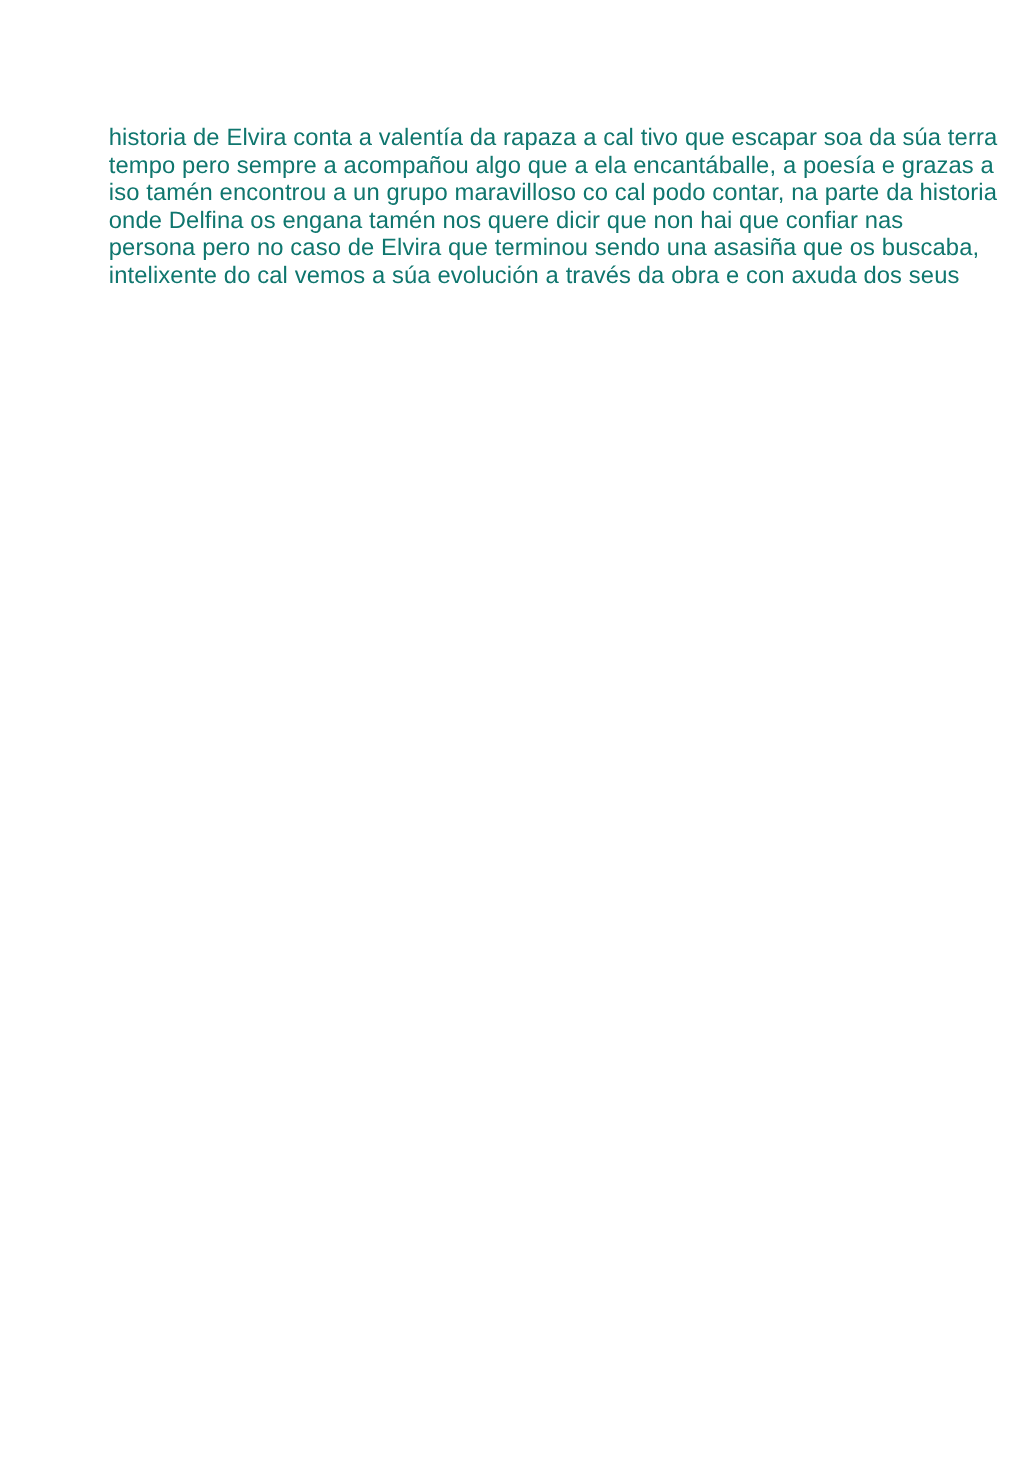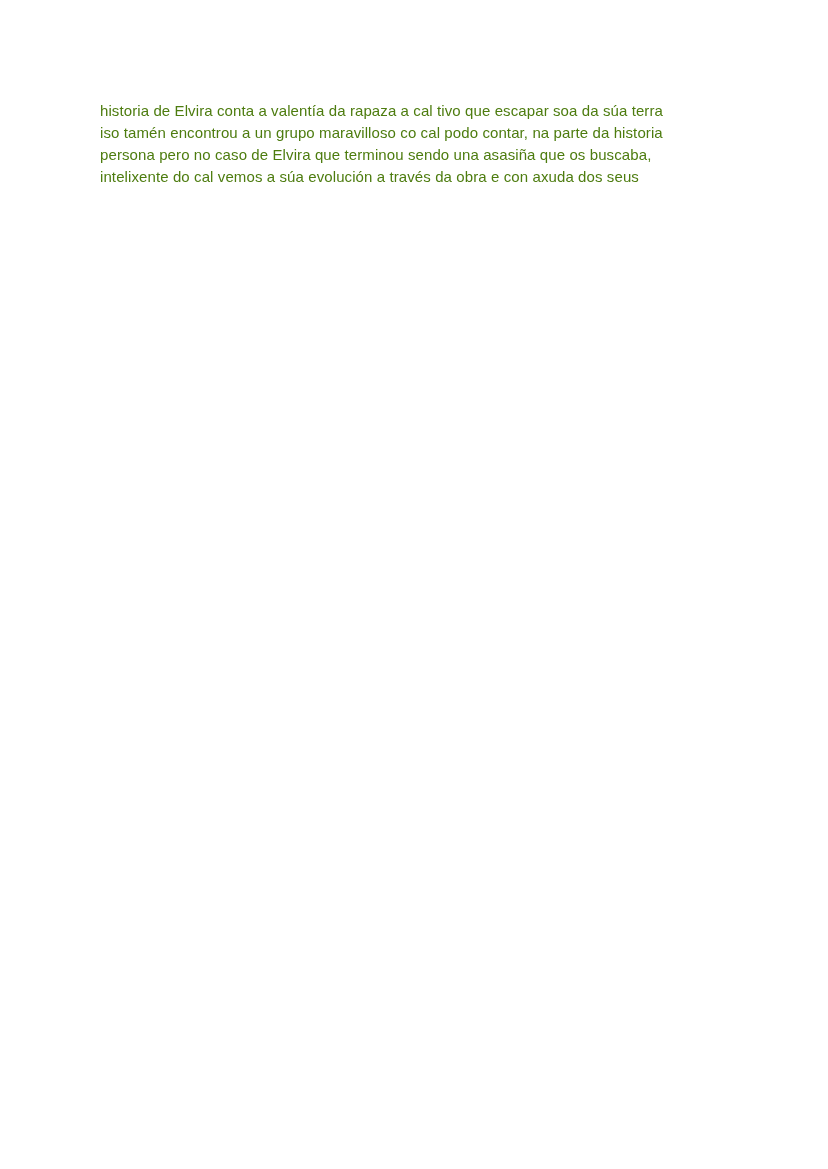--- a/index.html
+++ b/index.html
@@ -14,36 +14,38 @@
     overflow: hidden;
   }
   .page {
     position: relative;
     width: 828px;
     height: 1169px;
     background: #ffffff;
   }
   .paragraph {
     position: absolute;
-    left: 100px;
+    left: 87px;
     top: 100px;
     width: 640px;
-    color: #4d7c0f;
-    font-size: 15px;
+    color: #0f766e;
+    font-size: 19px;
     line-height: 22px;
     letter-spacing: 0.1px;
   }
   .text-line {
     white-space: nowrap;
     height: 22px;
   }
 </style>
 </head>
 <body>
 
 <div class="page">
   <div class="paragraph">
     <div class="text-line">historia de Elvira conta a valentía da rapaza a cal tivo que escapar soa da súa terra</div>
+    <div class="text-line">tempo pero sempre a acompañou algo que a ela encantáballe, a poesía e grazas a</div>
     <div class="text-line">iso tamén encontrou a un grupo maravilloso co cal podo contar, na parte da historia</div>
+    <div class="text-line">onde Delfina os engana tamén nos quere dicir que non hai que confiar nas</div>
     <div class="text-line">persona pero no caso de Elvira que terminou sendo una asasiña que os buscaba,</div>
     <div class="text-line">intelixente do cal vemos a súa evolución a través da obra e con axuda dos seus</div>
   </div>
 </div>
 
 </body></html>

